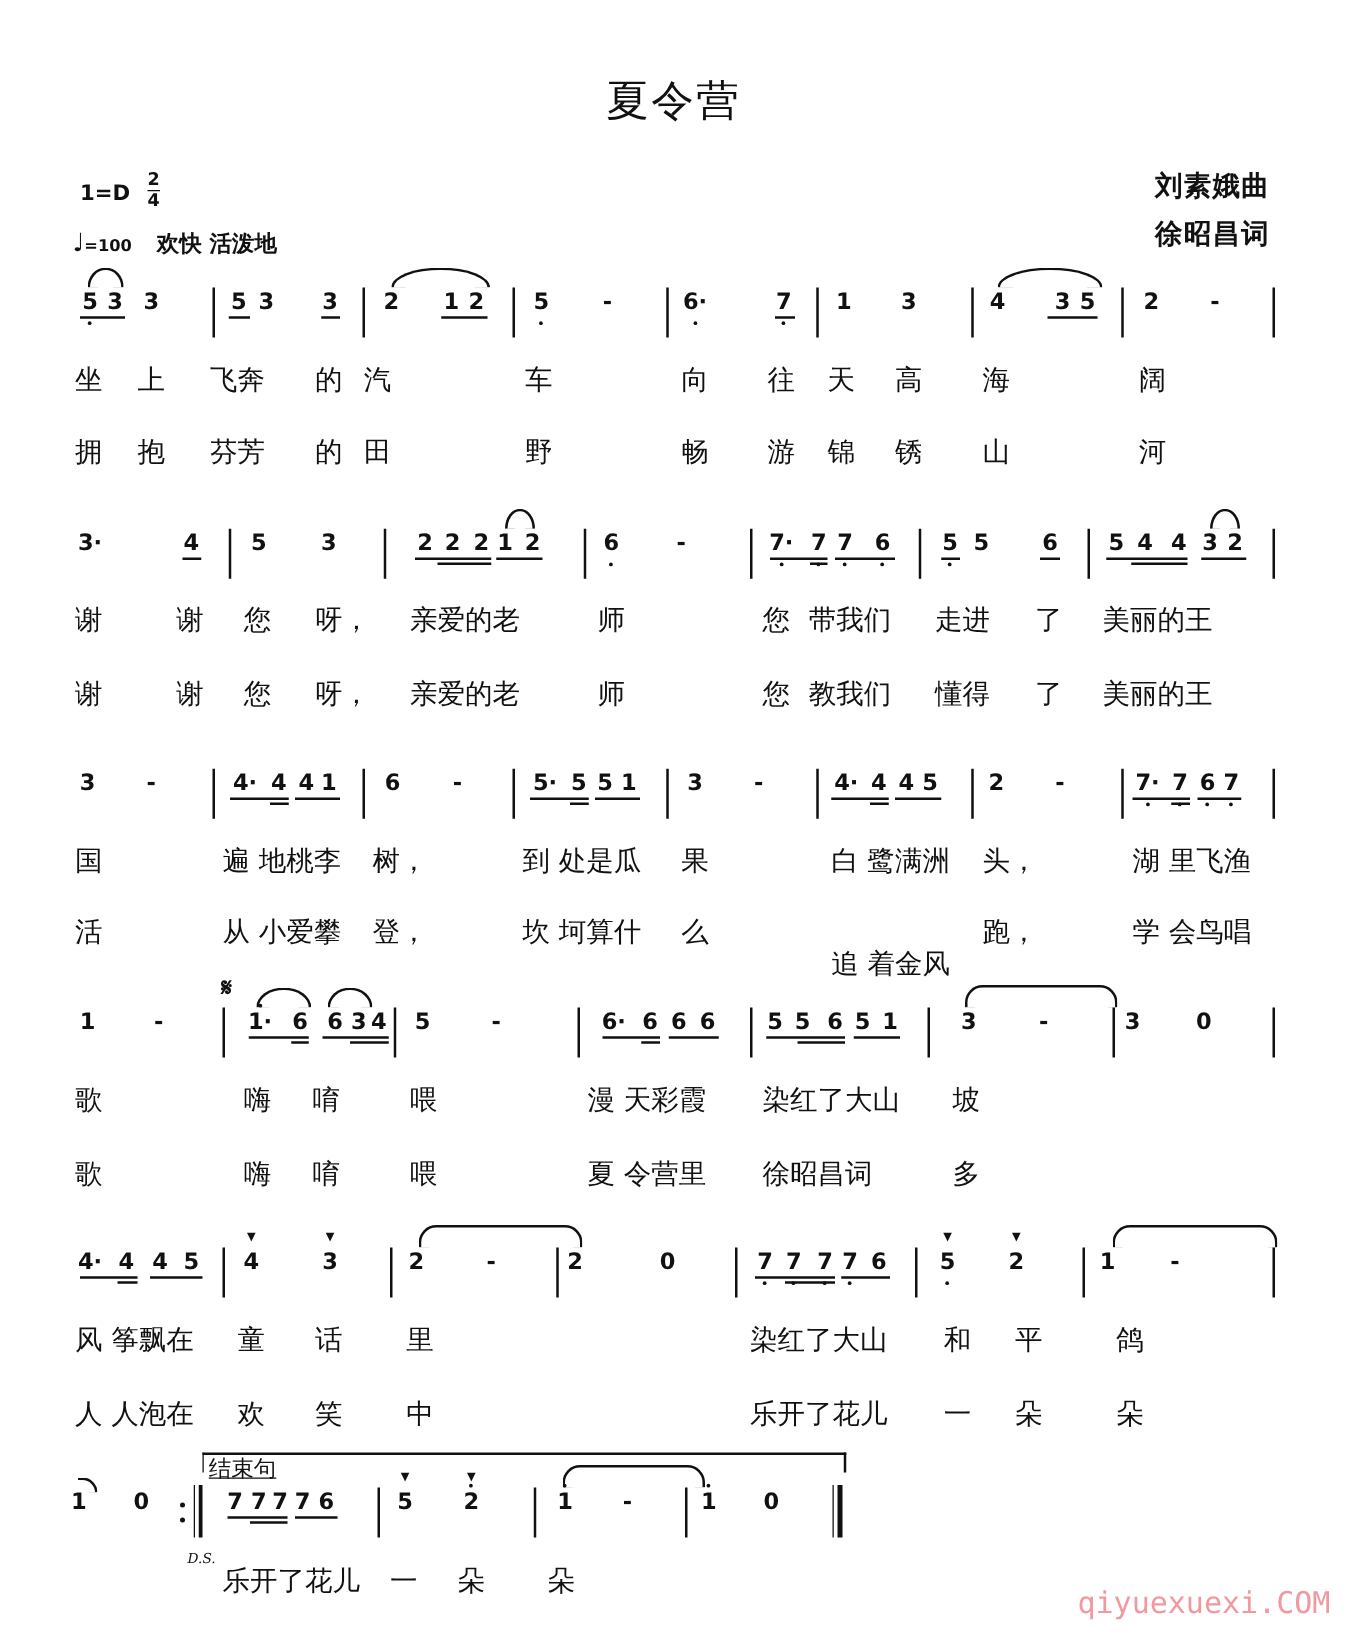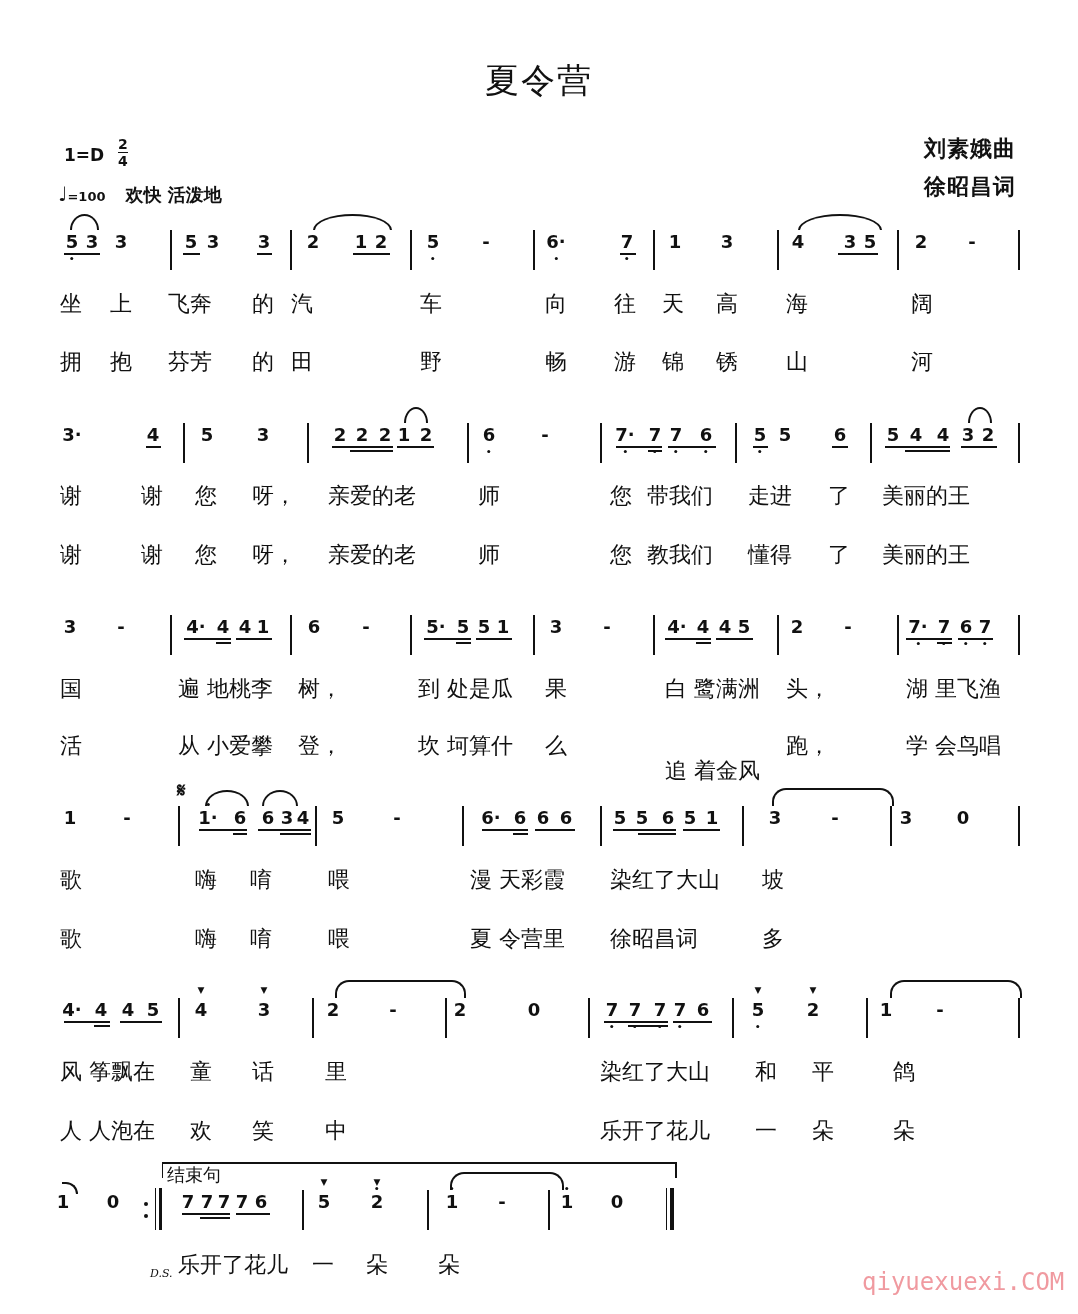--- a/index.html
+++ b/index.html
@@ -365,22 +365,22 @@
     <div class="beam" style="left: 200px; width: 30px; top: 1217px;"></div>
     <div class="beam" style="left: 236px; width: 34px; top: 1213px;"></div>
     <div class="tie" style="left: 450px; width: 110px; top: 1172px; height: 16px;"></div>
     <div class="lyric" style="left: 178px; top: 1250px;">乐开了花儿</div>
     <div class="lyric" style="left: 312px; top: 1250px;">一</div>
     <div class="lyric" style="left: 366px; top: 1250px;">朵</div>
     <div class="lyric" style="left: 438px; top: 1250px;">朵</div>
   </div>
 
 <div class="abs" style="left:162px;top:1162px;width:512px;height:14px;border-top:2px solid #111;border-left:1px solid #111;border-right:2px solid #111;"></div>
-<div class="abs ending-label" style="left:167px;top:1163px;">结束句</div>
-<div class="abs ds" style="left:150px;top:1267px;">D.S.</div>
+<div class="abs ending-label" style="left:167px;top:1163px;text-decoration:underline;">结束句</div>
+<div class="abs ds" style="left:150px;top:1240px;">D.S.</div>
 
 <div class="abs" style="left:144px;top:1202px;width:4px;height:4px;border-radius:50%;background:#111;"></div>
 <div class="abs" style="left:144px;top:1214px;width:4px;height:4px;border-radius:50%;background:#111;"></div>
 <div class="abs" style="left:155px;top:1188px;width:1px;height:42px;background:#111;"></div>
 <div class="abs" style="left:159px;top:1188px;width:3px;height:42px;background:#111;"></div>
 <div class="abs" style="left:666px;top:1188px;width:1px;height:42px;background:#111;"></div>
 <div class="abs" style="left:670px;top:1188px;width:4px;height:42px;background:#111;"></div>
 
 <div class="abs" style="left:62px;top:1182px;width:14px;height:10px;border-top:2px solid #111;border-right:2px solid #111;border-radius:0 12px 0 0;"></div>
 

